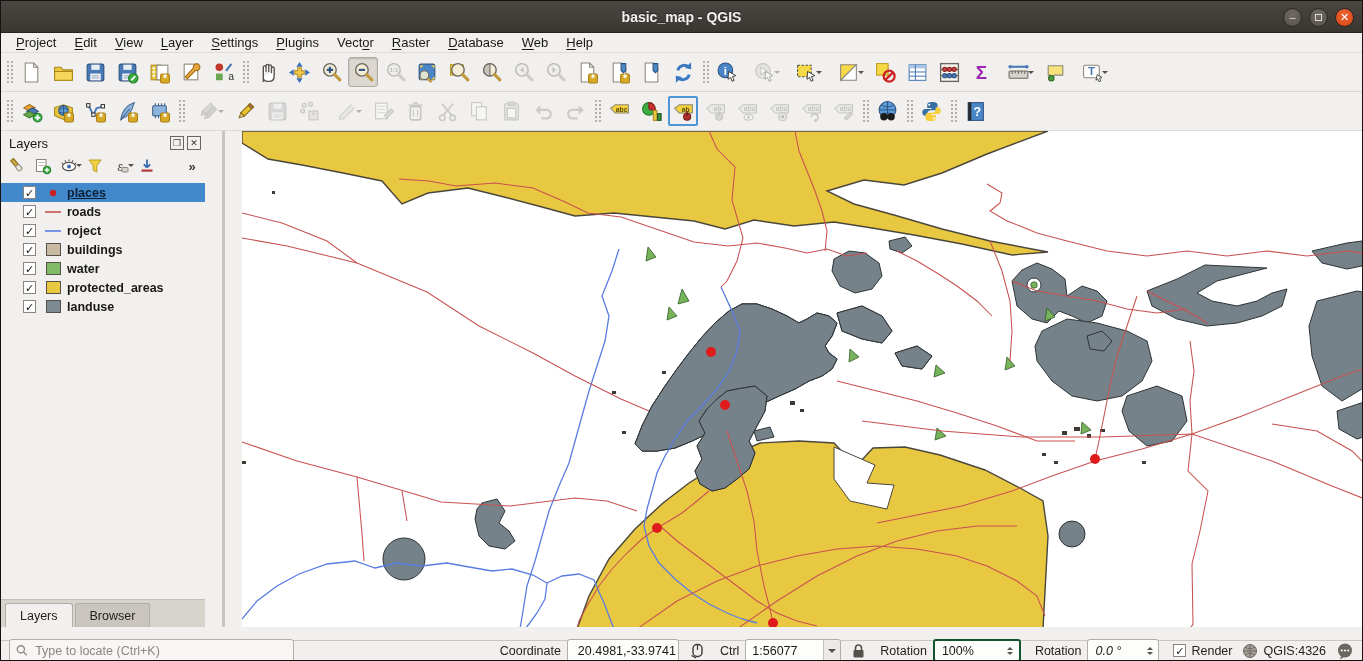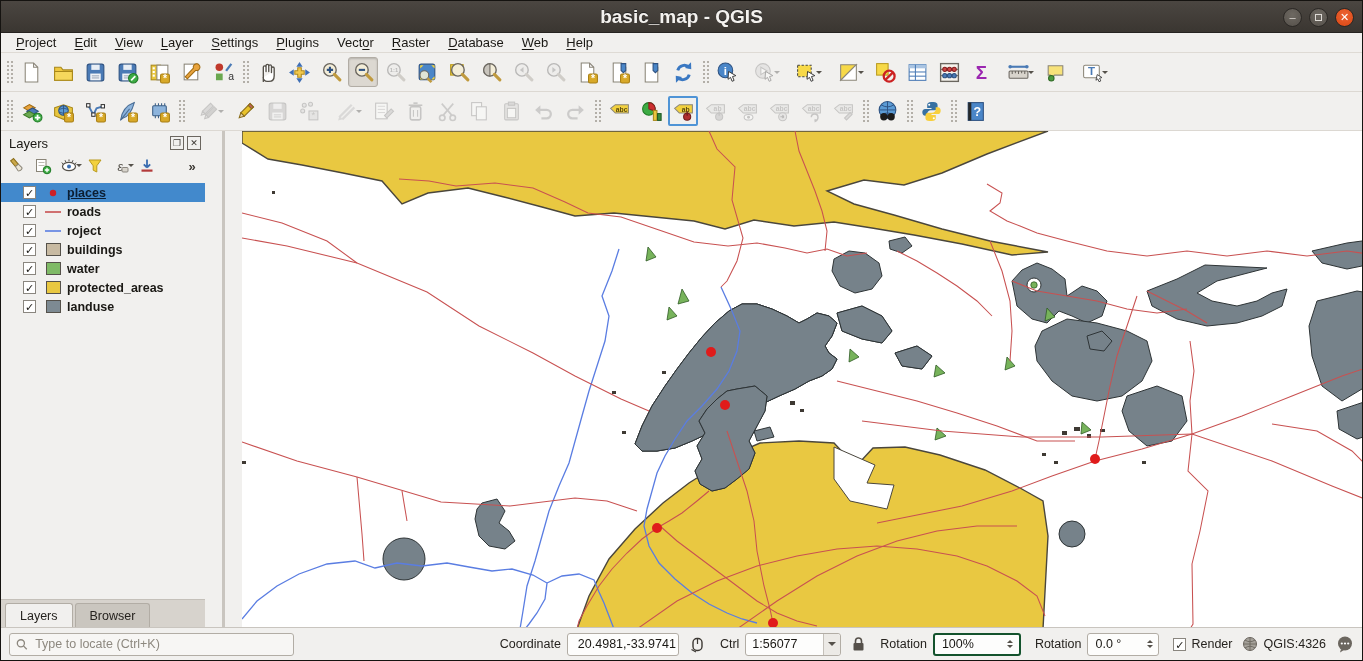--- a/index.html
+++ b/index.html
@@ -1,20 +1,20 @@
 <!DOCTYPE html>
 <html><head>
 <meta charset="utf-8">
 <style>
   html,body{margin:0;padding:0;background:#1c1a18;}
   *{box-sizing:border-box;font-family:"Liberation Sans","DejaVu Sans",sans-serif;}
   .window{position:relative;width:1363px;height:661px;background:#f1f0ee;border:1px solid #151310;overflow:hidden;}
   
   .titlebar{height:32px;background:linear-gradient(#4b4641,#3a3631);display:flex;align-items:center;position:relative;border-bottom:1px solid #262320;}
-  .title-text{position:absolute;left:0;right:0;text-align:center;color:#f4f2ef;font-size:19px;font-weight:bold;text-shadow:0 -1px 0 #222;}
+  .title-text{position:absolute;left:0;right:0;text-align:center;color:#f4f2ef;font-size:14px;font-weight:bold;text-shadow:0 -1px 0 #222;}
   .win-btns{position:absolute;right:8px;top:0;height:32px;display:flex;align-items:center;gap:7px;}
   .wbtn{width:19px;height:19px;border-radius:50%;display:flex;align-items:center;justify-content:center;font-size:11px;color:#dedad5;border:1px solid #2b2825;}
   .wbtn.min,.wbtn.max{background:radial-gradient(circle at 50% 35%,#6e6962,#55504a);}
   .wbtn.close{background:radial-gradient(circle at 50% 35%,#ec6434,#d94612);color:#fff;}
   .wbtn .sq{width:7px;height:7px;border:1.5px solid #dedad5;display:block;}
   
   .menubar{height:20px;background:#f1f0ee;display:flex;align-items:center;padding-left:6px;border-bottom:1px solid #dedad4;}
   .menu-item{padding:0 9px;font-size:13px;color:#1a1814;line-height:20px;cursor:default;}
   .menu-item u{text-decoration:underline;text-underline-offset:2px;}
   
@@ -46,21 +46,21 @@
   .lsym{margin:0 6px 0 9px;flex:none;display:flex;align-items:center;justify-content:center;width:16px;}
   .layer-name{font-size:12.5px;font-weight:bold;color:#1a1814;white-space:nowrap;}
   .dock-tabs{height:28px;display:flex;align-items:flex-end;background:#d7d3cd;padding-left:4px;gap:2px;border-top:1px solid #c4c0b9;}
   .dtab{height:24px;padding:0 14px;font-size:12.5px;display:flex;align-items:center;border:1px solid #b2ada5;border-bottom:none;border-radius:3px 3px 0 0;color:#26231f;}
   .dtab.active{background:#f1f0ee;}
   .dtab.inactive{background:#cac6bf;}
   .splitter{width:3px;background:#c9c5bf;}
   .canvas{flex:1;background:var(--c-mapbg);position:relative;overflow:hidden;}
   .canvas svg{display:block;}
   
-  .statusbar{position:absolute;left:0;right:0;bottom:0;height:33px;background:#f1f0ee;border-top:1px solid #c9c5bf;display:flex;align-items:center;padding:0 8px;font-size:12.5px;color:#26231f;}
+  .statusbar{position:absolute;left:0;right:0;bottom:0;height:20px;background:#f1f0ee;border-top:1px solid #c9c5bf;display:flex;align-items:center;padding:0 8px;font-size:12.5px;color:#26231f;}
   .locate{width:285px;height:23px;border:1px solid #b2ada5;border-radius:3px;background:#f7f6f4;display:flex;align-items:center;padding:0 6px;gap:5px;}
   .locate input{border:none;background:transparent;outline:none;font-size:12.5px;color:#26231f;width:100%;}
   .locate input::placeholder{color:#8d887f;}
   .sb-label{margin:0 6px 0 14px;white-space:nowrap;}
   .sb-field{height:23px;background:#fdfdfc;border:1px solid #b2ada5;border-radius:3px;display:flex;align-items:center;justify-content:center;font-size:12.5px;color:#1a1814;}
   .coord{width:112px;text-align:center;}
   .coord input{border:none;outline:none;width:100%;text-align:right;font-size:12.5px;background:transparent;color:#1a1814;}
   .combo{width:96px;justify-content:flex-start;padding-left:6px;position:relative;}
   .combo .cbtn{position:absolute;right:0;top:0;bottom:0;width:17px;border-left:1px solid #c5c1ba;display:flex;align-items:center;justify-content:center;background:#eceae6;border-radius:0 3px 3px 0;}
   .tri-dn{border:4px solid transparent;border-top-color:#55514a;margin-top:4px;}
@@ -881,21 +881,21 @@
     </span>
     <span class="sb-label">Rotation</span>
     <div class="sb-field spin focus" style="width:88px;">
       <span>100%</span>
       <span class="arrows">
           <span class="up"></span>
           <span class="dn"></span>
         </span>
     </div>
     <span class="sb-label">Rotation</span>
-    <div class="sb-field spin" style="width:72px;">
+    <div class="sb-field spin" style="width:72px;font-style:italic;">
       <span>0.0 °</span>
       <span class="arrows">
           <span class="up"></span>
           <span class="dn"></span>
         </span>
     </div>
     <div class="render-box">
       <div class="lcheck">✓</div>
       <span>Render</span>
     </div>

